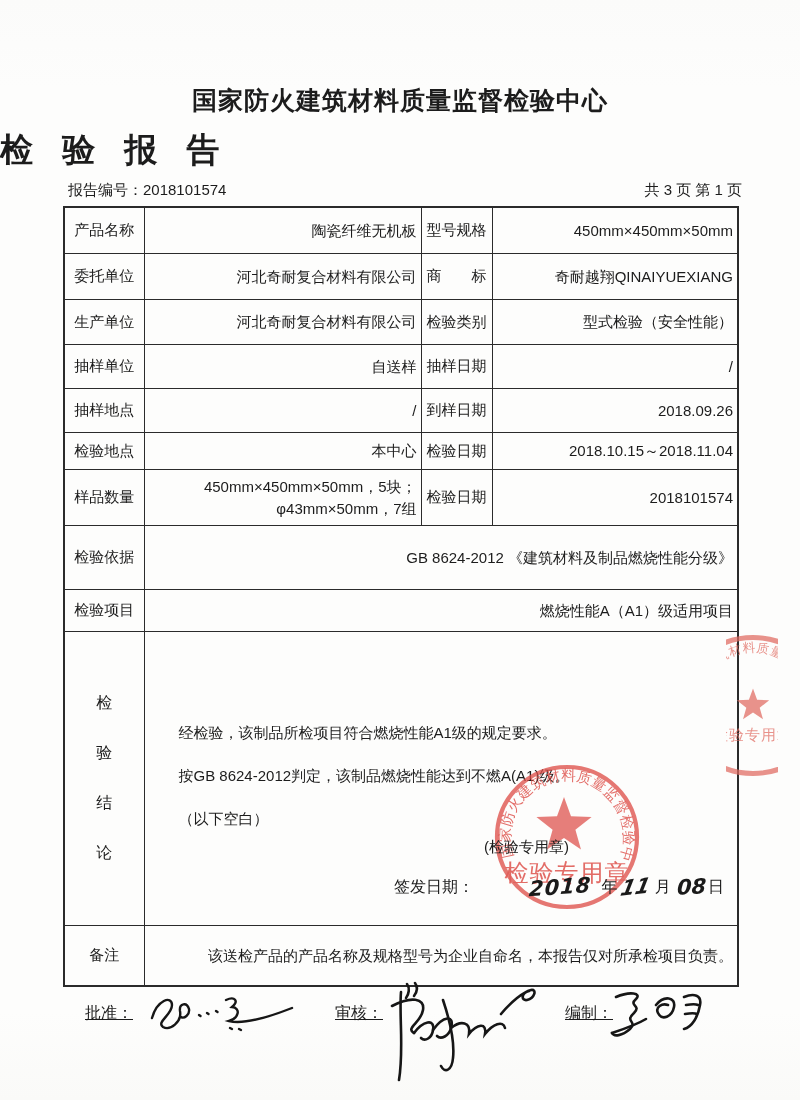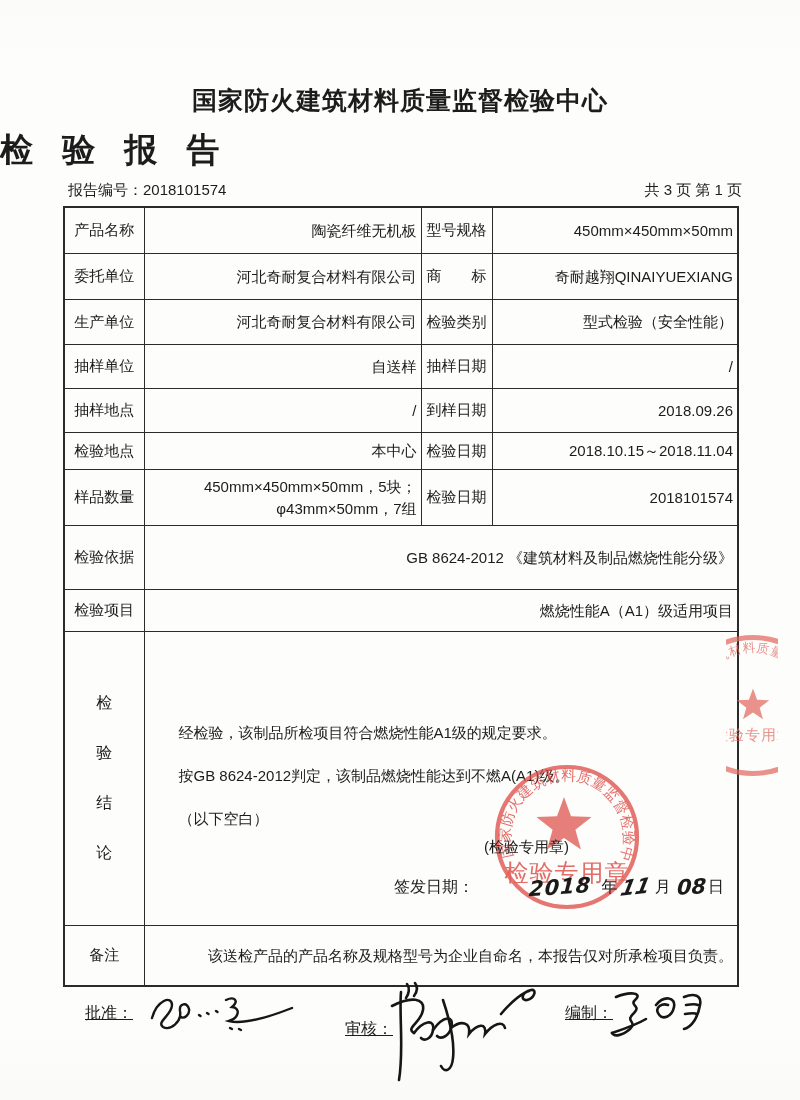--- a/index.html
+++ b/index.html
@@ -53,21 +53,21 @@
   .hw-day{transform:rotate(-3deg) skewX(-6deg);margin:0 2px 0 6px;}
   .unit{font-size:16px;}
   .stamp-main{position:absolute;top:763px;left:493px;z-index:2;opacity:.88;}
   .stamp-edge{position:absolute;top:628px;left:676px;z-index:2;opacity:.72;}
   .sig{position:absolute;z-index:3;}
   .sig-approve{top:988px;left:146px;}
   .sig-review{top:978px;left:383px;}
   .sig-prepare{top:985px;left:608px;}
   .footer-labels{position:absolute;top:1003px;left:63px;width:674px;font-size:16px;z-index:1;}
   .footer-labels span{position:absolute;white-space:nowrap;text-decoration:underline;}
-  .lab-approve{left:22px;} .lab-review{left:282px;margin-top:16px;} .lab-prepare{left:502px;}
+  .lab-approve{left:22px;} .lab-review{left:272px;} .lab-prepare{left:502px;}
 </style>
 </head>
 <body>
 
 <div class="page">
 
   <div class="org-title">国家防火建筑材料质量监督检验中心</div>
   <div class="doc-title">检 验 报 告</div>
 
   <div class="report-line">

